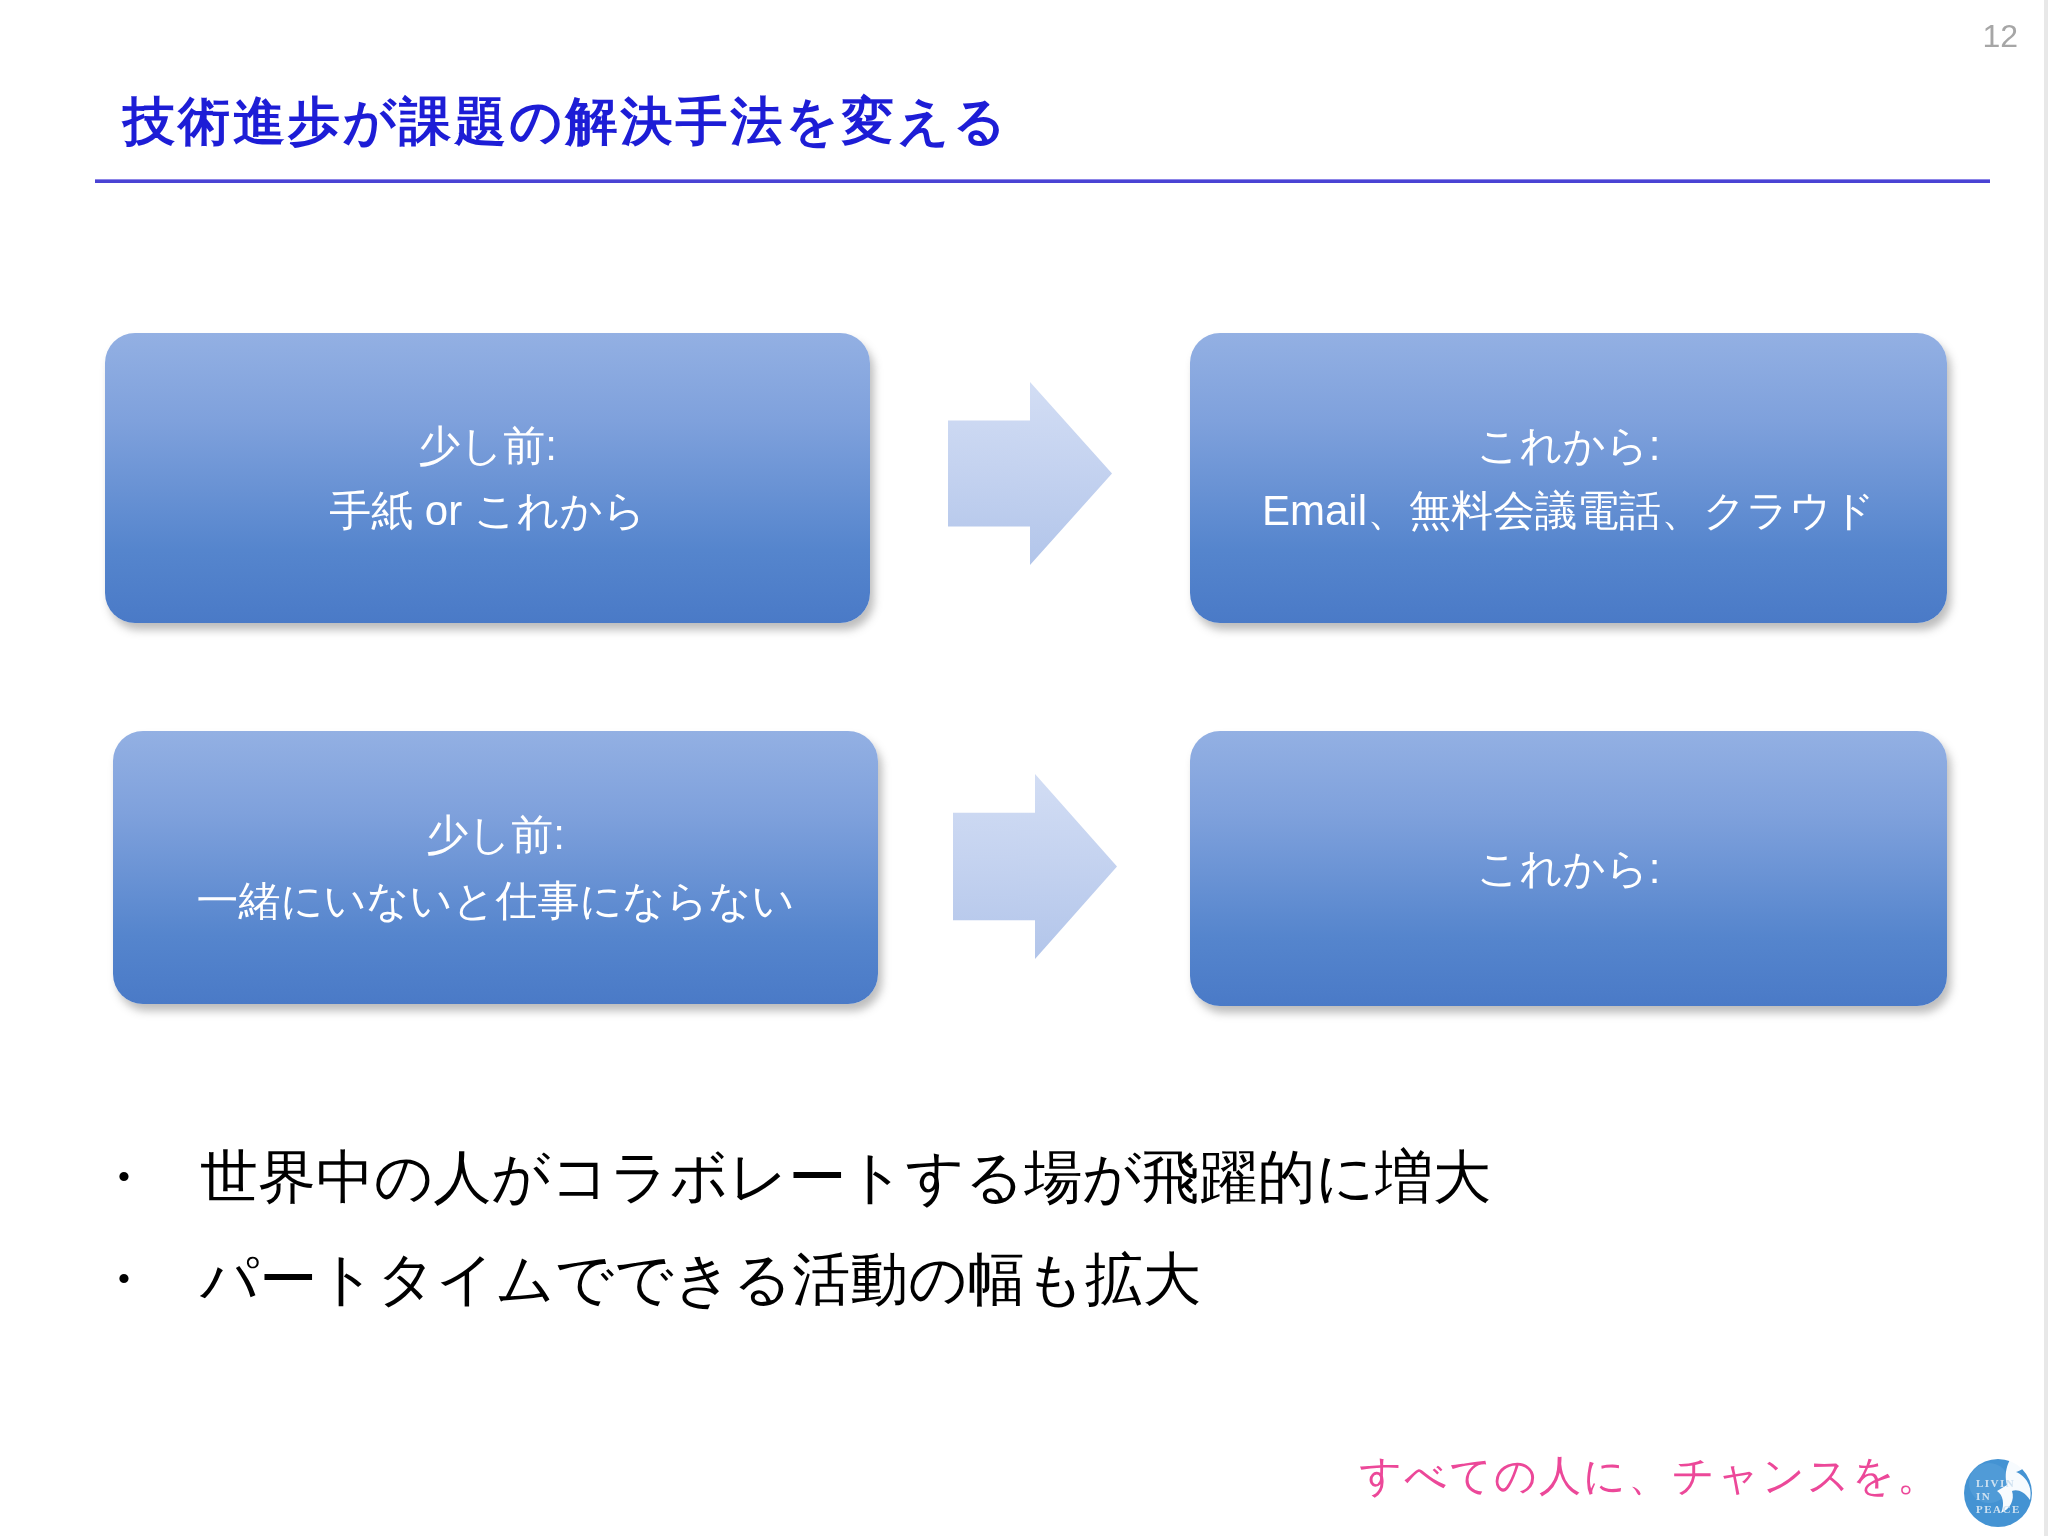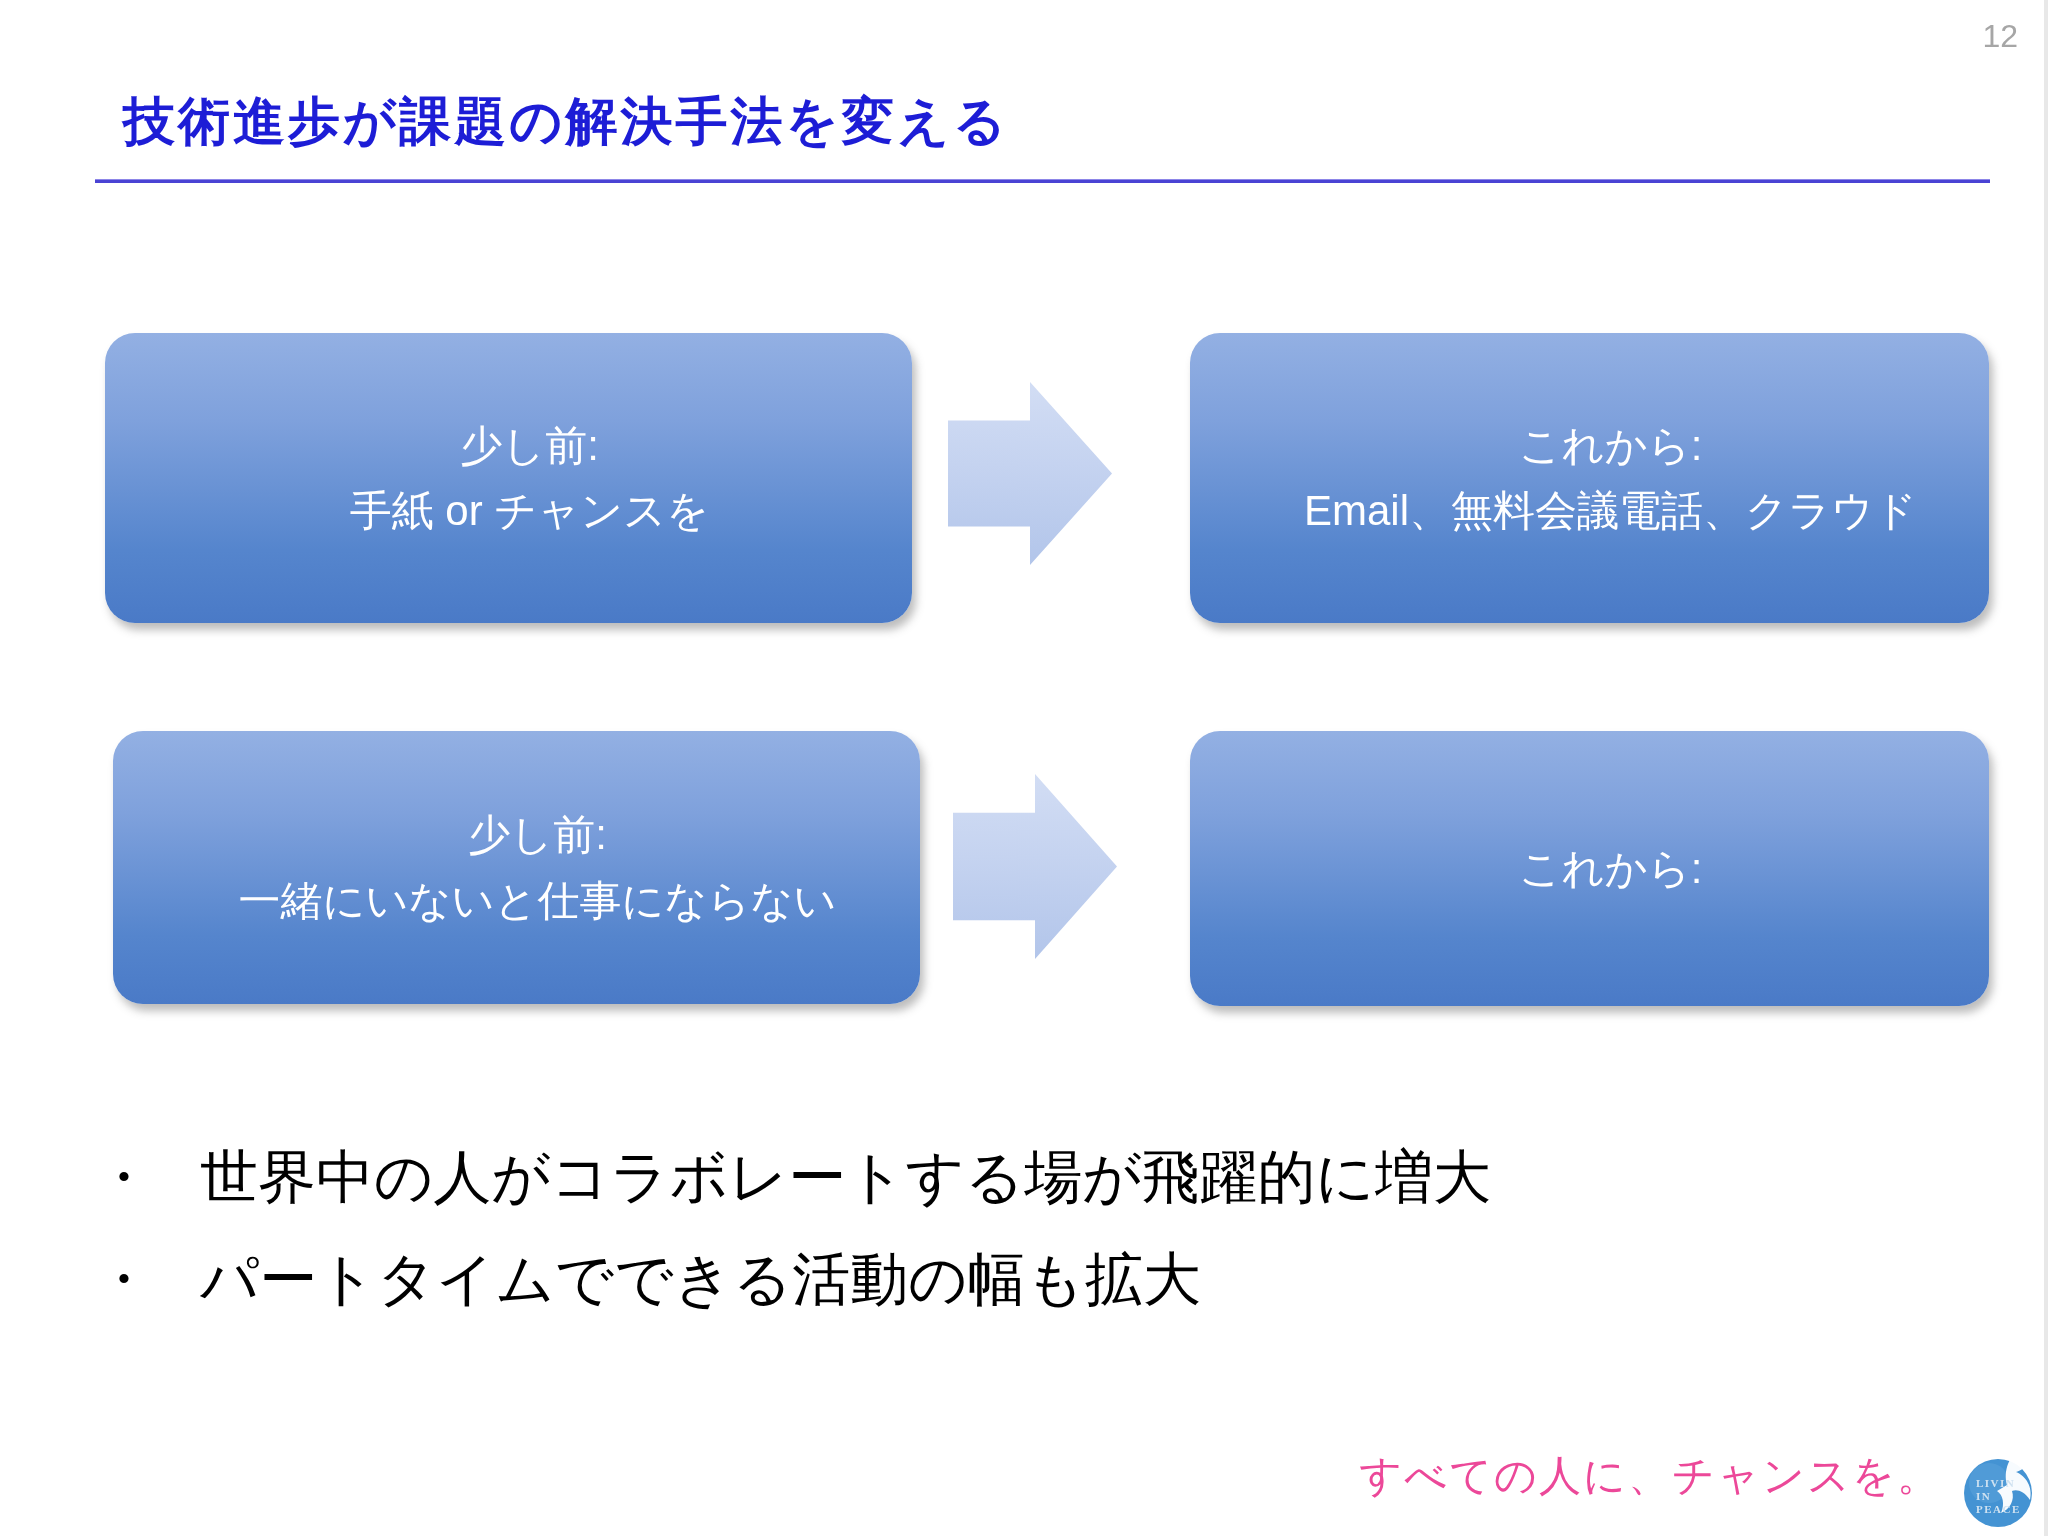--- a/index.html
+++ b/index.html
@@ -33,21 +33,21 @@
   
   .flow-box {
     position:absolute;
     border-radius:30px;
     background:linear-gradient(180deg, #93b0e3 0%, #7fa1dc 30%, #5585cd 75%, #4a7ac7 100%);
     box-shadow:4px 7px 9px rgba(90,90,90,0.40);
     color:#ffffff;
     display:flex; flex-direction:column;
     justify-content:center; align-items:center;
     text-align:center;
-    font-size:42px; line-height:1.55;padding-left:42px;
+    font-size:42px; line-height:1.55;
   }
   .box-r1-before { left:105px;  top:333px; width:765px; height:290px; }
   .box-r1-after  { left:1190px; top:333px; width:757px; height:290px; }
   .box-r2-before { left:113px;  top:731px; width:765px; height:273px; }
   .box-r2-after  { left:1190px; top:731px; width:757px; height:275px; }
 
   
   .block-arrow {
     position:absolute;
     width:164px; height:183px;
@@ -95,21 +95,21 @@
 
 <div class="slide">
 
   <div class="page-number">12</div>
 
   <h1 class="slide-title">技術進歩が課題の解決手法を変える</h1>
   <div class="title-underline"></div>
 
   <div class="flow-box box-r1-before">
     <div>少し前:</div>
-    <div>手紙 or チャンスを</div>
+    <div>手紙 or これから</div>
   </div>
   <div class="block-arrow arrow-row1"></div>
   <div class="flow-box box-r1-after">
     <div>これから:</div>
     <div>Email、無料会議電話、クラウド</div>
   </div>
 
   <div class="flow-box box-r2-before">
     <div>少し前:</div>
     <div>一緒にいないと仕事にならない</div>

